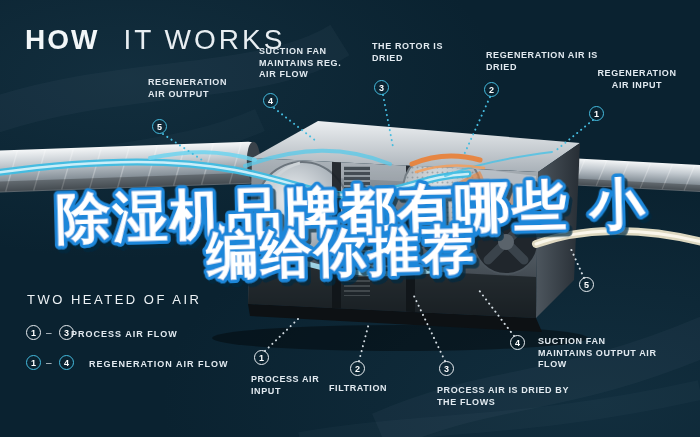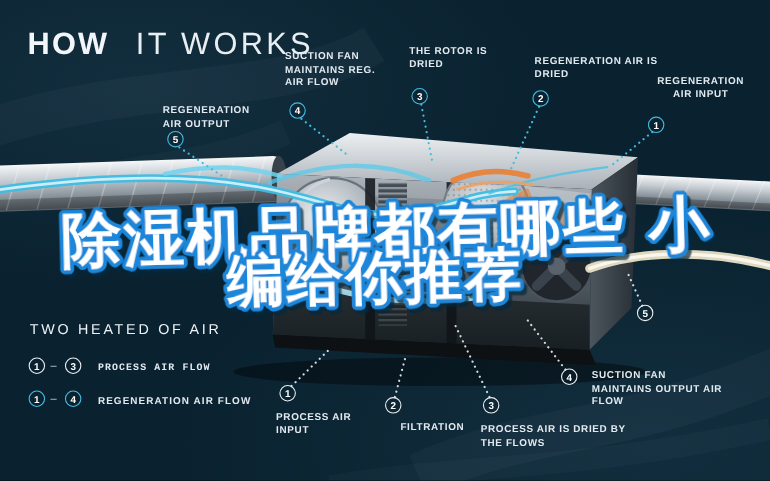--- a/index.html
+++ b/index.html
@@ -182,56 +182,56 @@
       <text class="hl" x="341" y="270" font-size="52">编给你推荐</text>
     </g>
   </svg>
 
   <div class="labels">
 
     <div class="page-title">
       <span class="b">HOW</span><span class="l">IT WORKS</span>
     </div>
 
-    <div class="co" style="left:148px;top:95px;width:96px;">REGENERATION AIR OUTPUT</div>
+    <div class="co" style="left:148px;top:77px;width:96px;">REGENERATION AIR OUTPUT</div>
     <div class="badge cyan" style="left:152px;top:119px;">5</div>
 
     <div class="co" style="left:259px;top:46px;width:88px;">SUCTION FAN MAINTAINS REG. AIR FLOW</div>
     <div class="badge cyan" style="left:263px;top:93px;">4</div>
 
     <div class="co" style="left:372px;top:41px;width:78px;">THE ROTOR IS DRIED</div>
     <div class="badge cyan" style="left:374px;top:80px;">3</div>
 
     <div class="co" style="left:486px;top:50px;width:118px;">REGENERATION AIR IS DRIED</div>
     <div class="badge cyan" style="left:484px;top:82px;">2</div>
 
     <div class="co" style="left:589px;top:68px;width:96px;text-align:center;">REGENERATION AIR INPUT</div>
     <div class="badge cyan" style="left:589px;top:106px;">1</div>
 
     <div class="badge" style="left:254px;top:350px;">1</div>
     <div class="co" style="left:251px;top:374px;width:85px;">PROCESS AIR INPUT</div>
 
     <div class="badge" style="left:350px;top:361px;">2</div>
-    <div class="co" style="left:364px;top:383px;width:80px;">FILTRATION</div>
+    <div class="co" style="left:329px;top:383px;width:80px;">FILTRATION</div>
 
     <div class="badge" style="left:439px;top:361px;">3</div>
     <div class="co" style="left:437px;top:385px;width:140px;">PROCESS AIR IS DRIED BY THE FLOWS</div>
 
     <div class="badge" style="left:510px;top:335px;">4</div>
     <div class="co" style="left:538px;top:336px;width:120px;">SUCTION FAN MAINTAINS OUTPUT AIR FLOW</div>
 
     <div class="badge" style="left:579px;top:277px;">5</div>
 
     <div class="legend-title">TWO HEATED OF AIR</div>
 
     <div class="legend-row" style="top:325px;">
       <span class="badge lb" style="left:0px;">1</span>
       <span class="legend-dash" style="left:20px;">–</span>
       <span class="badge lb" style="left:33px;">3</span>
-      <span class="legend-label" style="left:63px;font-family:Liberation Mono, monospace;">PROCESS AIR FLOW</span>
+      <span class="legend-label" style="left:45px;">PROCESS AIR FLOW</span>
     </div>
 
     <div class="legend-row" style="top:355px;">
       <span class="badge cyan lb" style="left:0px;">1</span>
       <span class="legend-dash" style="left:20px;">–</span>
       <span class="badge cyan lb" style="left:33px;">4</span>
       <span class="legend-label" style="left:63px;">REGENERATION AIR FLOW</span>
     </div>
 
   </div>

